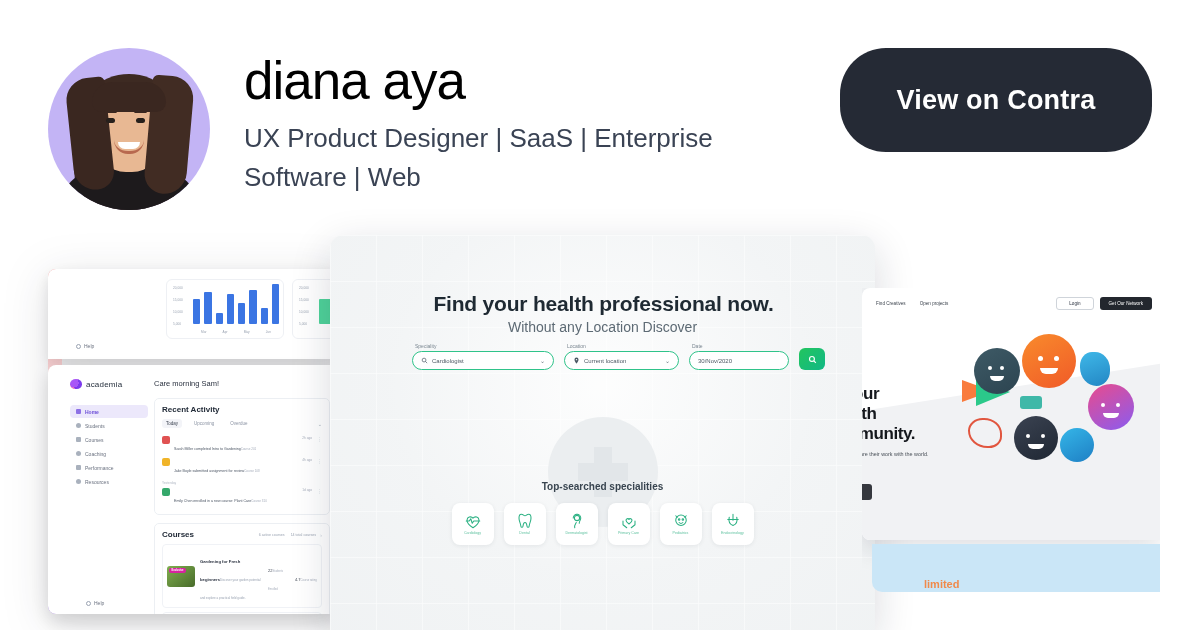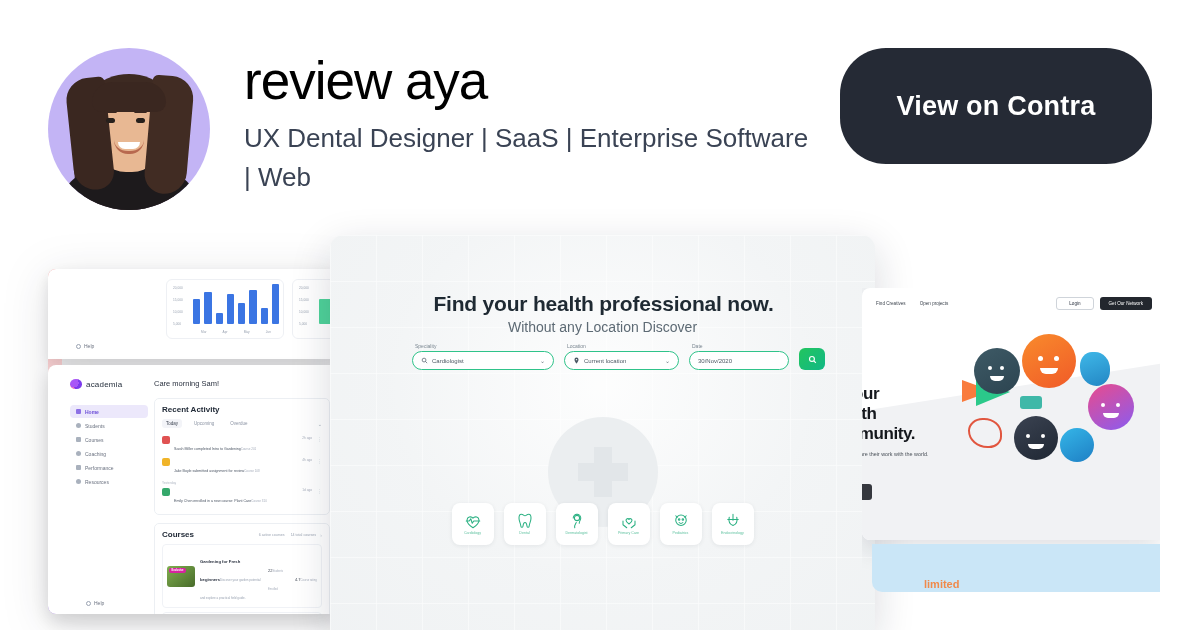--- a/index.html
+++ b/index.html
@@ -39,21 +39,21 @@
   .av-smile { position:absolute; left:66px; top:92px; width:30px; height:14px;
     border-bottom:3px solid #b8694f; border-radius:0 0 18px 18px; }
   .av-teeth { position:absolute; left:70px; top:94px; width:22px; height:7px; background:#fff; border-radius:0 0 11px 11px;}
 
   .header-text { position: absolute; left: 244px; top: 52px; width: 570px; }
   .profile-name { font-size: 53px; font-weight: 400; color:#000; letter-spacing:-1px; line-height:1.08; }
   .profile-tagline { margin-top: 10px; font-size: 26px; font-weight: 400; color:#3a4354; line-height:1.5; }
 
   .contra-btn {
     position: absolute; right: 48px; top: 48px;
-    width: 312px; height: 116px; border-radius: 46px;
+    width: 312px; height: 104px; border-radius: 46px;
     background: #252a35; color: #fff;
     display:flex; align-items:center; justify-content:center;
     font-size: 27px; font-weight: 700; letter-spacing:0.2px;
     border:none; cursor:pointer;
   }
 
   
   .showcase { position:absolute; left:0; top:230px; width:1200px; height:400px; }
 
   
@@ -248,22 +248,22 @@
       <div class="av-fringe"></div>
       <div class="av-brow l"></div>
       <div class="av-brow r"></div>
       <div class="av-eye l"></div>
       <div class="av-eye r"></div>
       <div class="av-teeth"></div>
       <div class="av-smile"></div>
     </div>
 
     <div class="header-text">
-      <div class="profile-name">review aya</div>
-      <div class="profile-tagline">UX Dental Designer | SaaS | Enterprise Software | Web</div>
+      <div class="profile-name">diana aya</div>
+      <div class="profile-tagline">UX Product Designer | SaaS | Enterprise Software | Web</div>
     </div>
 
     <button class="contra-btn">View on Contra</button>
   </div>
 
   <div class="showcase">
 
     <div class="card-left">
       <div class="cl-grad-edge"></div>
 
@@ -449,20 +449,21 @@
           </div>
         </div>
         <button class="search-btn">
           <svg width="9" height="9" viewBox="0 0 24 24" fill="none" stroke="currentColor" stroke-width="3">
               <circle cx="10.5" cy="10.5" r="6.5"></circle>
               <line x1="15.5" y1="15.5" x2="21" y2="21"></line>
             </svg>
         </button>
       </div>
 
+      <div class="cc-top-title">Top-searched specialities</div>
       <div class="spec-row" id="spec-row">
           <div class="spec-card">
             <svg class="spec-ic" viewBox="0 0 24 24" fill="none" stroke="currentColor" stroke-width="1.4" stroke-linecap="round" stroke-linejoin="round">
               <path d="M12 21s-8-5-8-10a4.5 4.5 0 018-2.8A4.5 4.5 0 0120 11c0 5-8 10-8 10z"></path>
               <polyline points="3,12 7,12 9,9 11,15 13,12 21,12"></polyline>
             </svg>
             <span class="spec-lab">Cardiology</span>
           </div>
           <div class="spec-card">
             <svg class="spec-ic" viewBox="0 0 24 24" fill="none" stroke="currentColor" stroke-width="1.4" stroke-linecap="round" stroke-linejoin="round">

